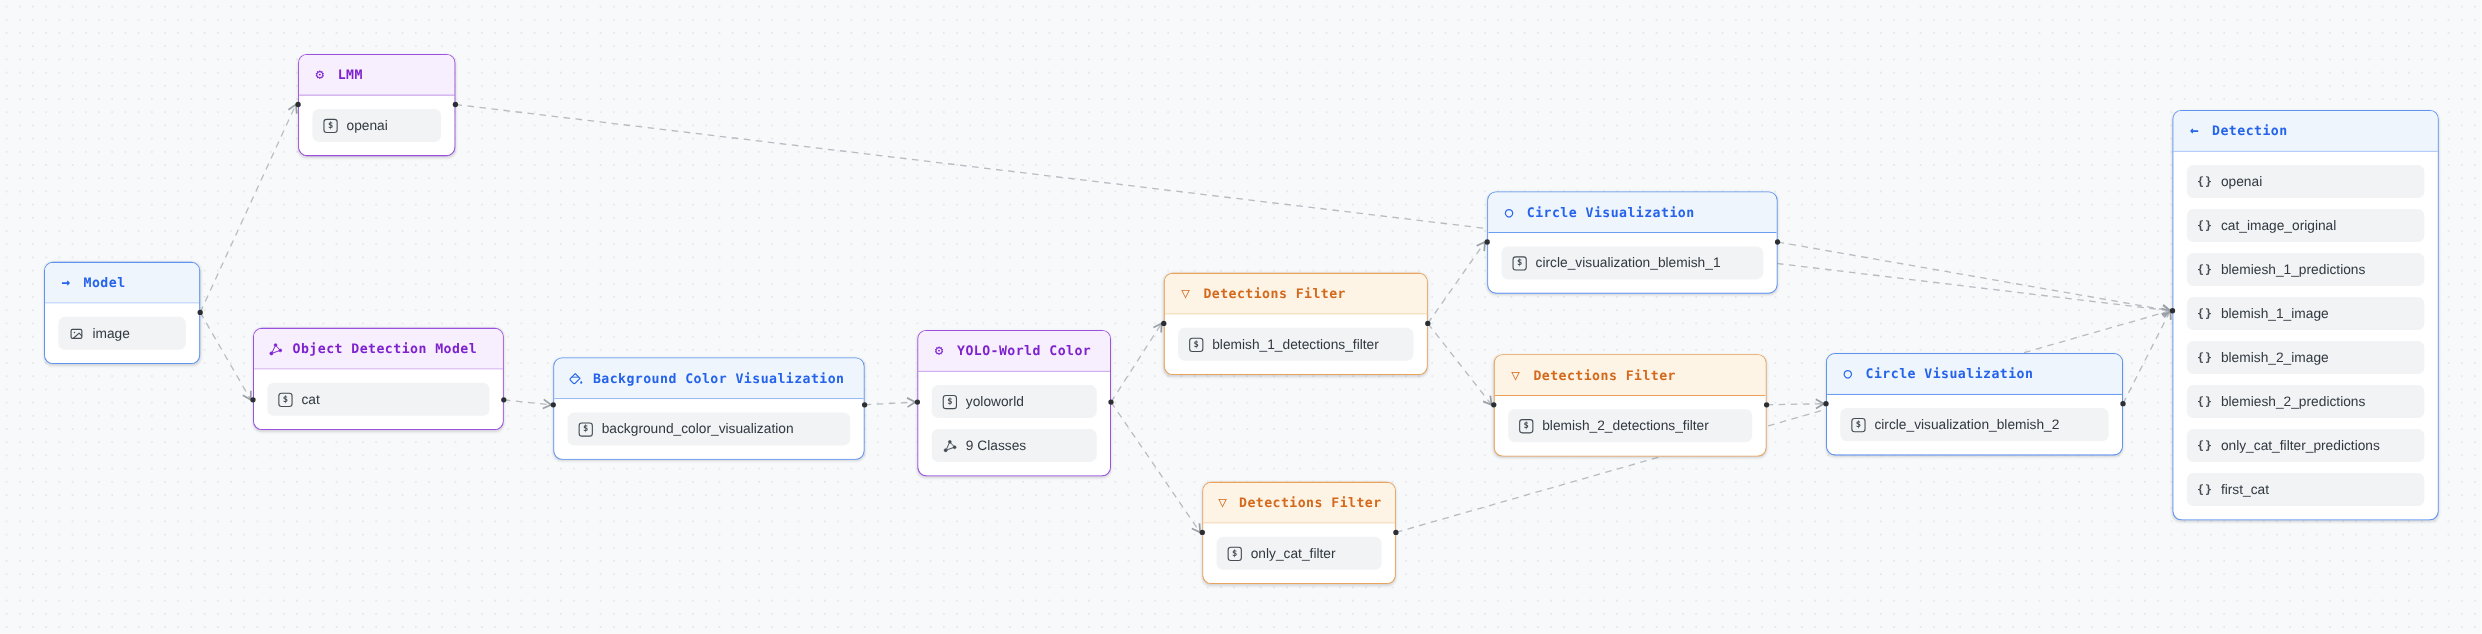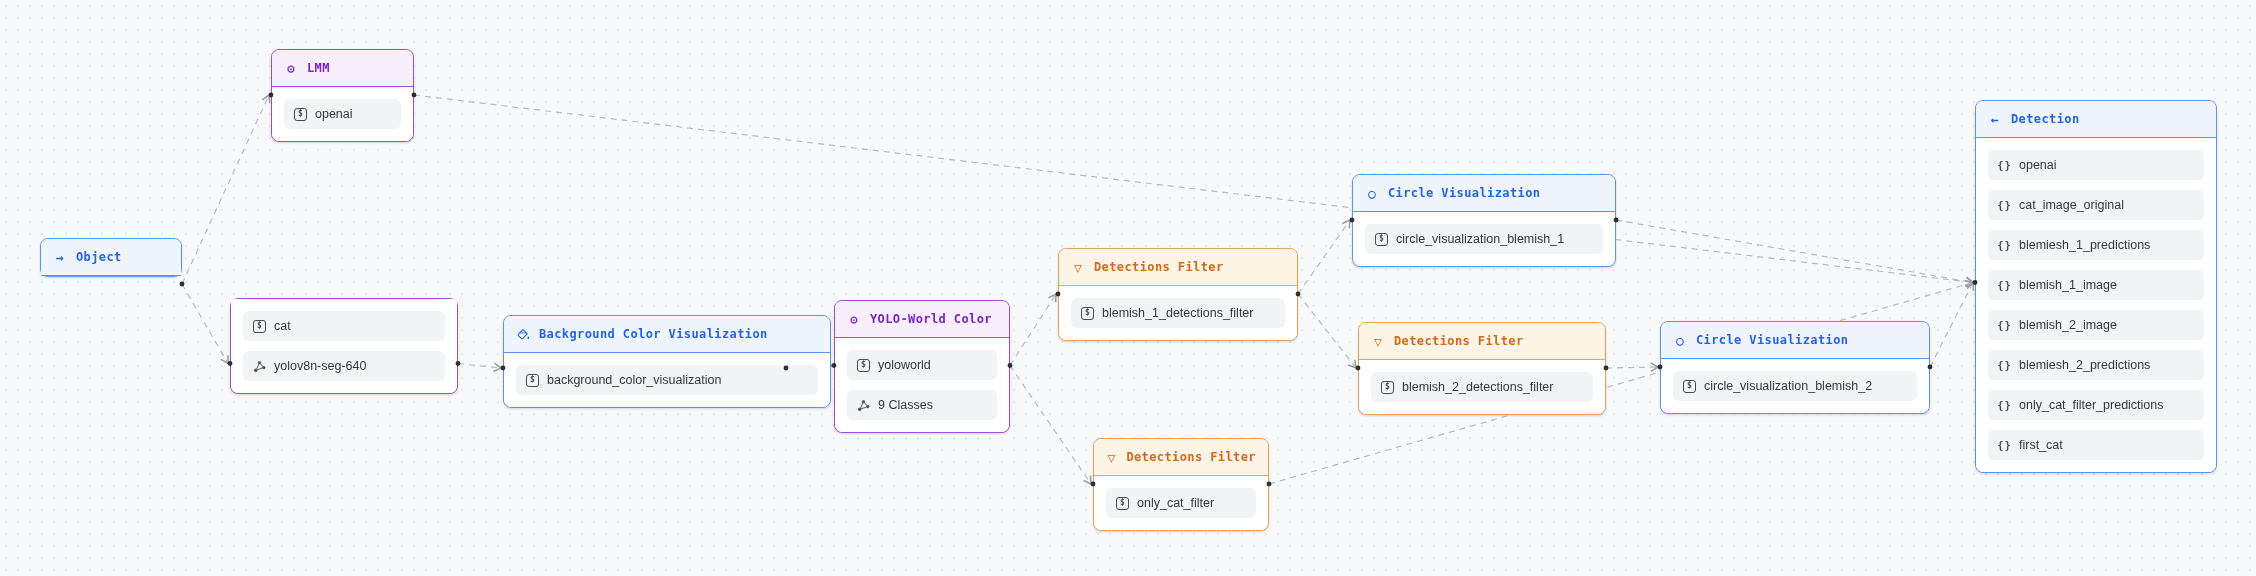--- a/index.html
+++ b/index.html
@@ -118,43 +118,55 @@
       <div class="node-body">
         <div class="node-item">
           <span class="iicon icon-dollar">$</span>
           <span>openai</span>
         </div>
       </div>
     </div>
     <div class="node blue" style="left: 40px; top: 238px; width: 142px;">
       <div class="node-header">
         <span class="hicon">→</span>
-        <span>Object</span>
-      </div>
-    </div>
-    <div class="node purple" style="left: 230px; top: 298px; width: 228px;">
-      <div class="node-body">
-        <div class="node-item">
-          <span class="iicon icon-dollar">$</span>
-          <span>cat</span>
-        </div>
+        <span>Model</span>
+      </div>
+      <div class="node-body">
         <div class="node-item">
           <span class="iicon">
-            <svg viewBox="0 0 24 24" fill="currentColor" stroke="currentColor">
-              <circle cx="5" cy="19" r="2.6"></circle>
-              <circle cx="12" cy="5" r="2.4"></circle>
-              <circle cx="20" cy="14" r="2.4"></circle>
-              <path d="M6.5 17L11 7M7.5 18.2L18 14.6M13.3 6.6L18.6 12.4" fill="none" stroke-width="1.6"></path>
+            <svg viewBox="0 0 24 24" fill="none" stroke="currentColor" stroke-width="1.9" stroke-linecap="round" stroke-linejoin="round">
+              <rect x="3" y="4.5" width="18" height="15" rx="2.2"></rect>
+              <circle cx="8.7" cy="9.6" r="1.25" fill="currentColor" stroke="none"></circle>
+              <path d="M21 15.5l-4.6-4.6L7 19.4"></path>
             </svg>
           </span>
-          <span>yolov8n-seg-640</span>
-        </div>
-      </div>
-    </div>
-    <div class="node blue" style="left: 503px; top: 315px; width: 328px;">
+          <span>image</span>
+        </div>
+      </div>
+    </div>
+    <div class="node purple" style="left: 230px; top: 298px; width: 228px;">
+      <div class="node-header">
+        <span class="hicon">
+          <svg viewBox="0 0 24 24" fill="currentColor" stroke="currentColor">
+            <circle cx="5" cy="19" r="2.6"></circle>
+            <circle cx="12" cy="5" r="2.4"></circle>
+            <circle cx="20" cy="14" r="2.4"></circle>
+            <path d="M6.5 17L11 7M7.5 18.2L18 14.6M13.3 6.6L18.6 12.4" fill="none" stroke-width="1.6"></path>
+          </svg>
+        </span>
+        <span>Object Detection Model</span>
+      </div>
+      <div class="node-body">
+        <div class="node-item">
+          <span class="iicon icon-dollar">$</span>
+          <span>cat</span>
+        </div>
+      </div>
+    </div>
+    <div class="node blue" style="left: 503px; top: 325px; width: 283px;">
       <div class="node-header">
         <span class="hicon">
           <svg viewBox="0 0 24 24" fill="none" stroke="currentColor" stroke-width="2" stroke-linejoin="round">
             <path d="M19 11L11 3 3 11a2.4 2.4 0 0 0 0 3.4l4.6 4.6a2.4 2.4 0 0 0 3.4 0L19 11z"></path>
             <path d="M5 9h12" stroke-width="1.6"></path>
             <path d="M21 15s-1.8 2.2-1.8 3.4a1.8 1.8 0 1 0 3.6 0C22.8 17.2 21 15 21 15z" fill="currentColor" stroke="none"></path>
           </svg>
         </span>
         <span>Background Color Visualization</span>
       </div>

